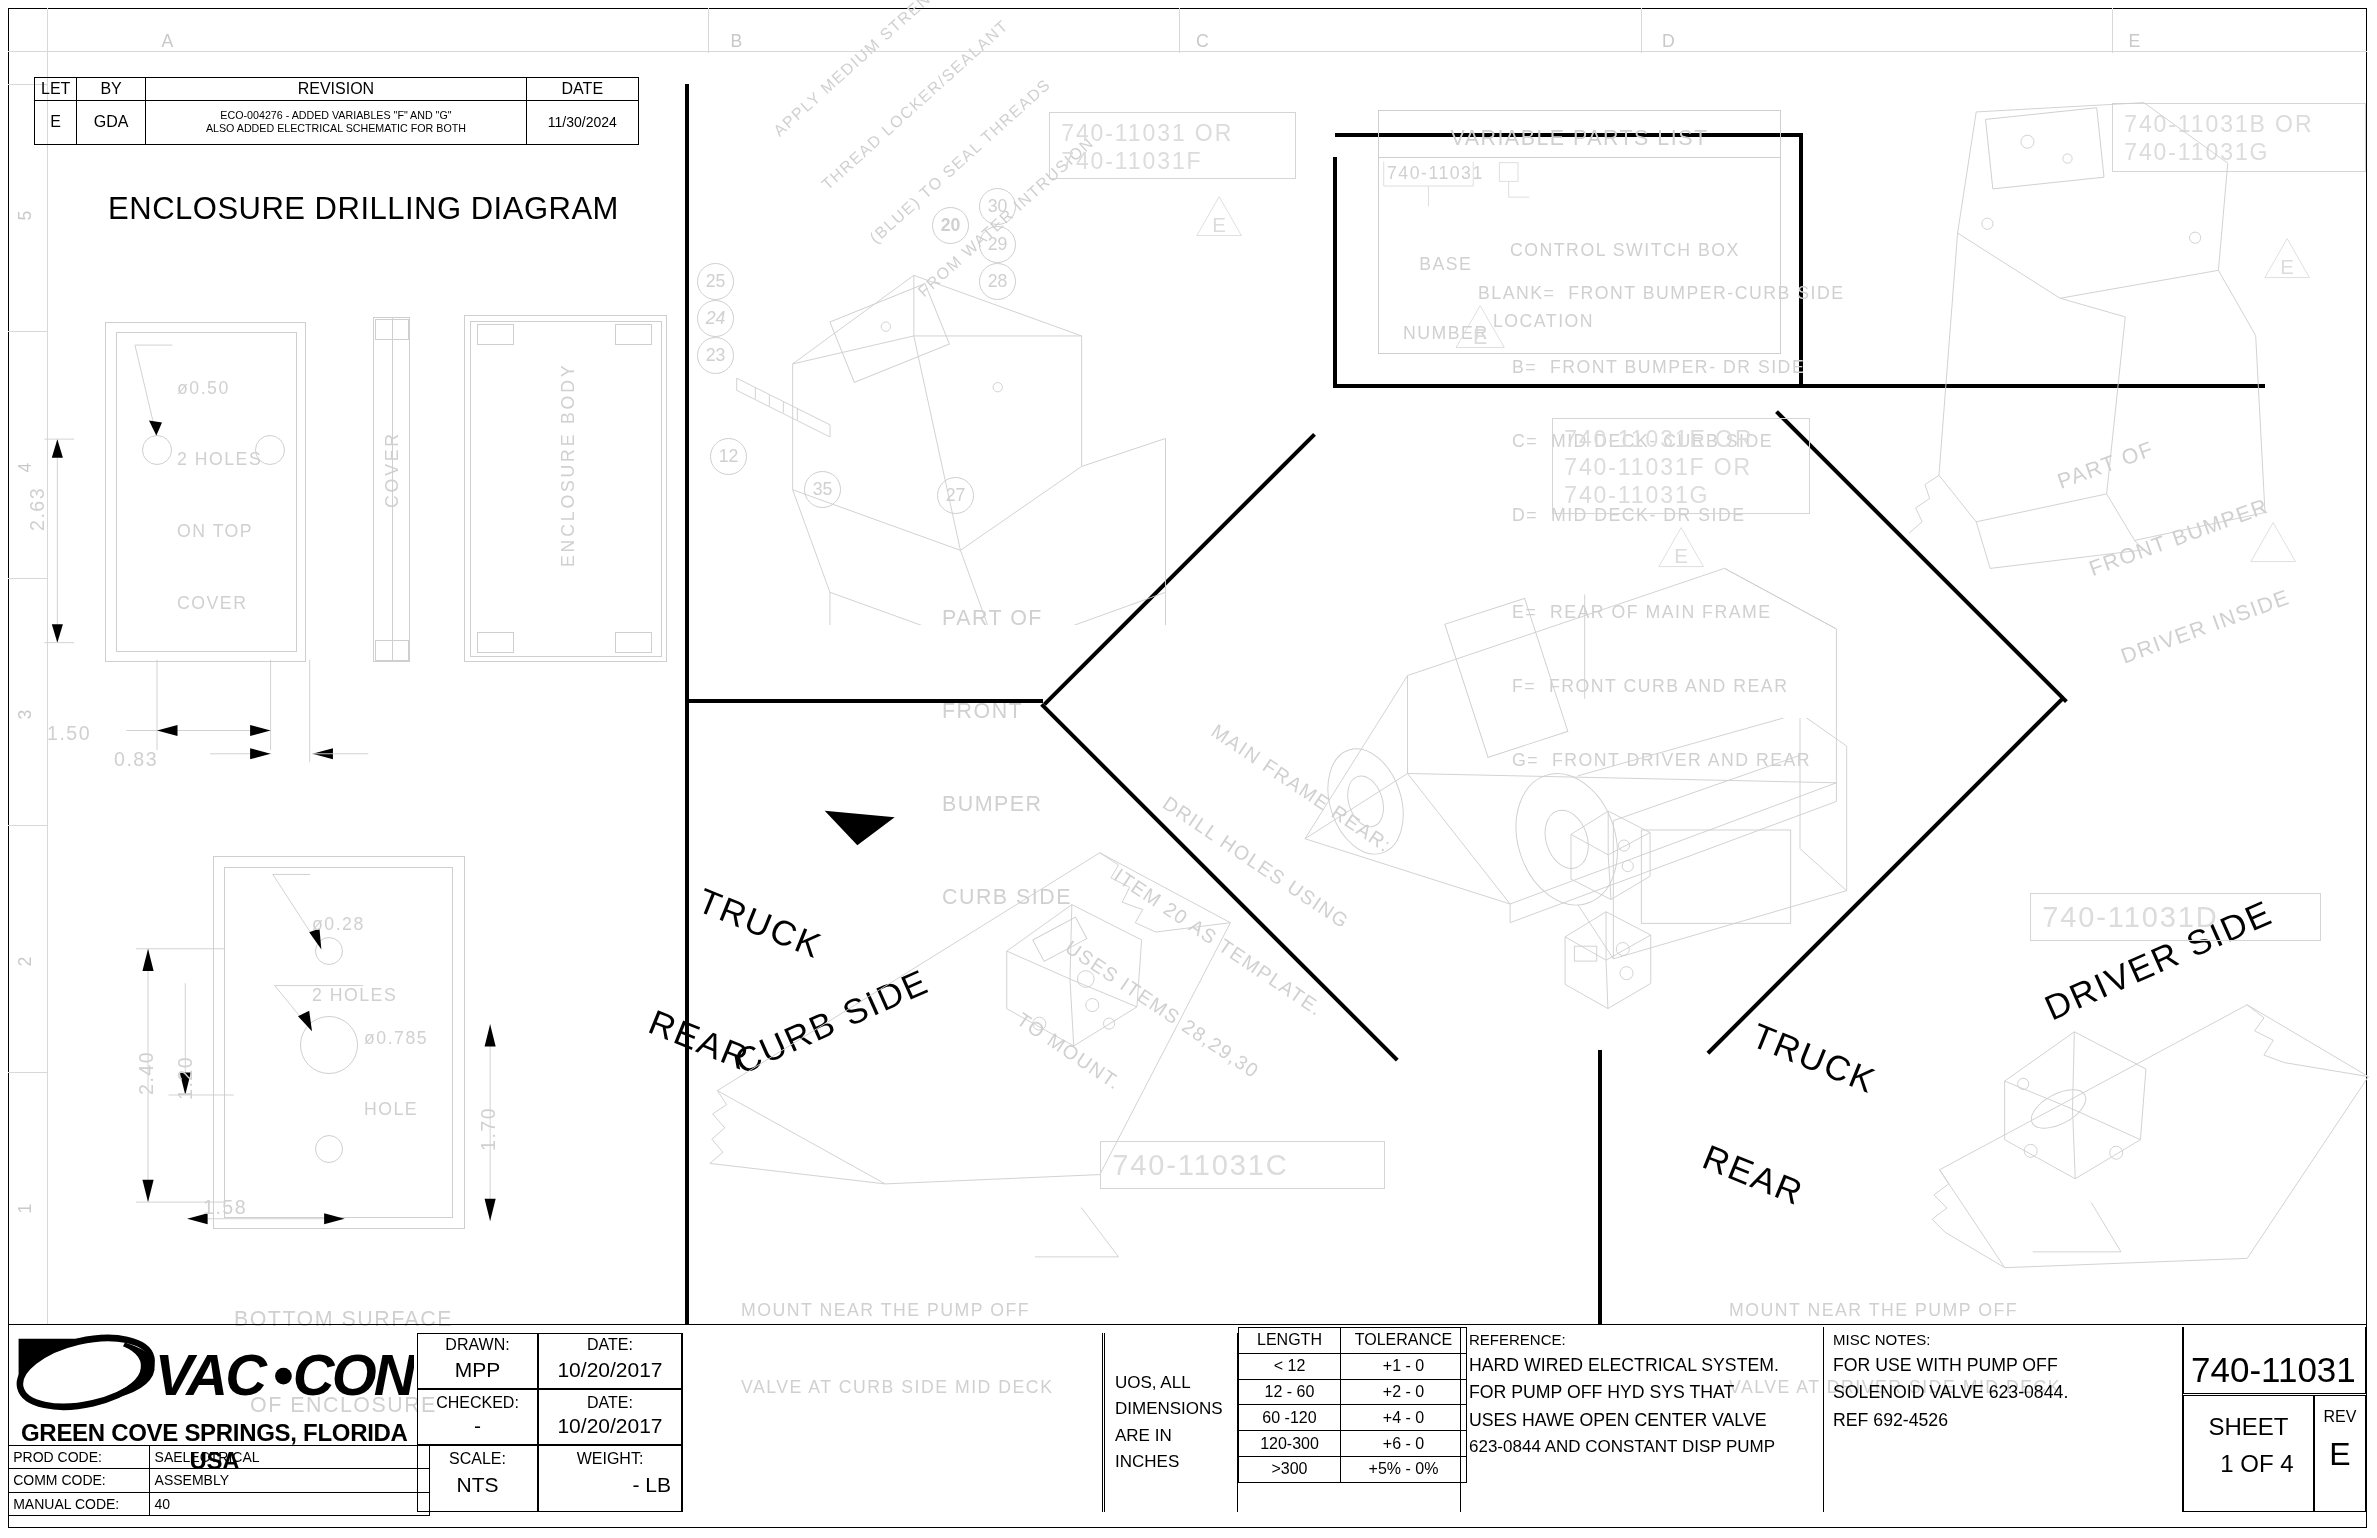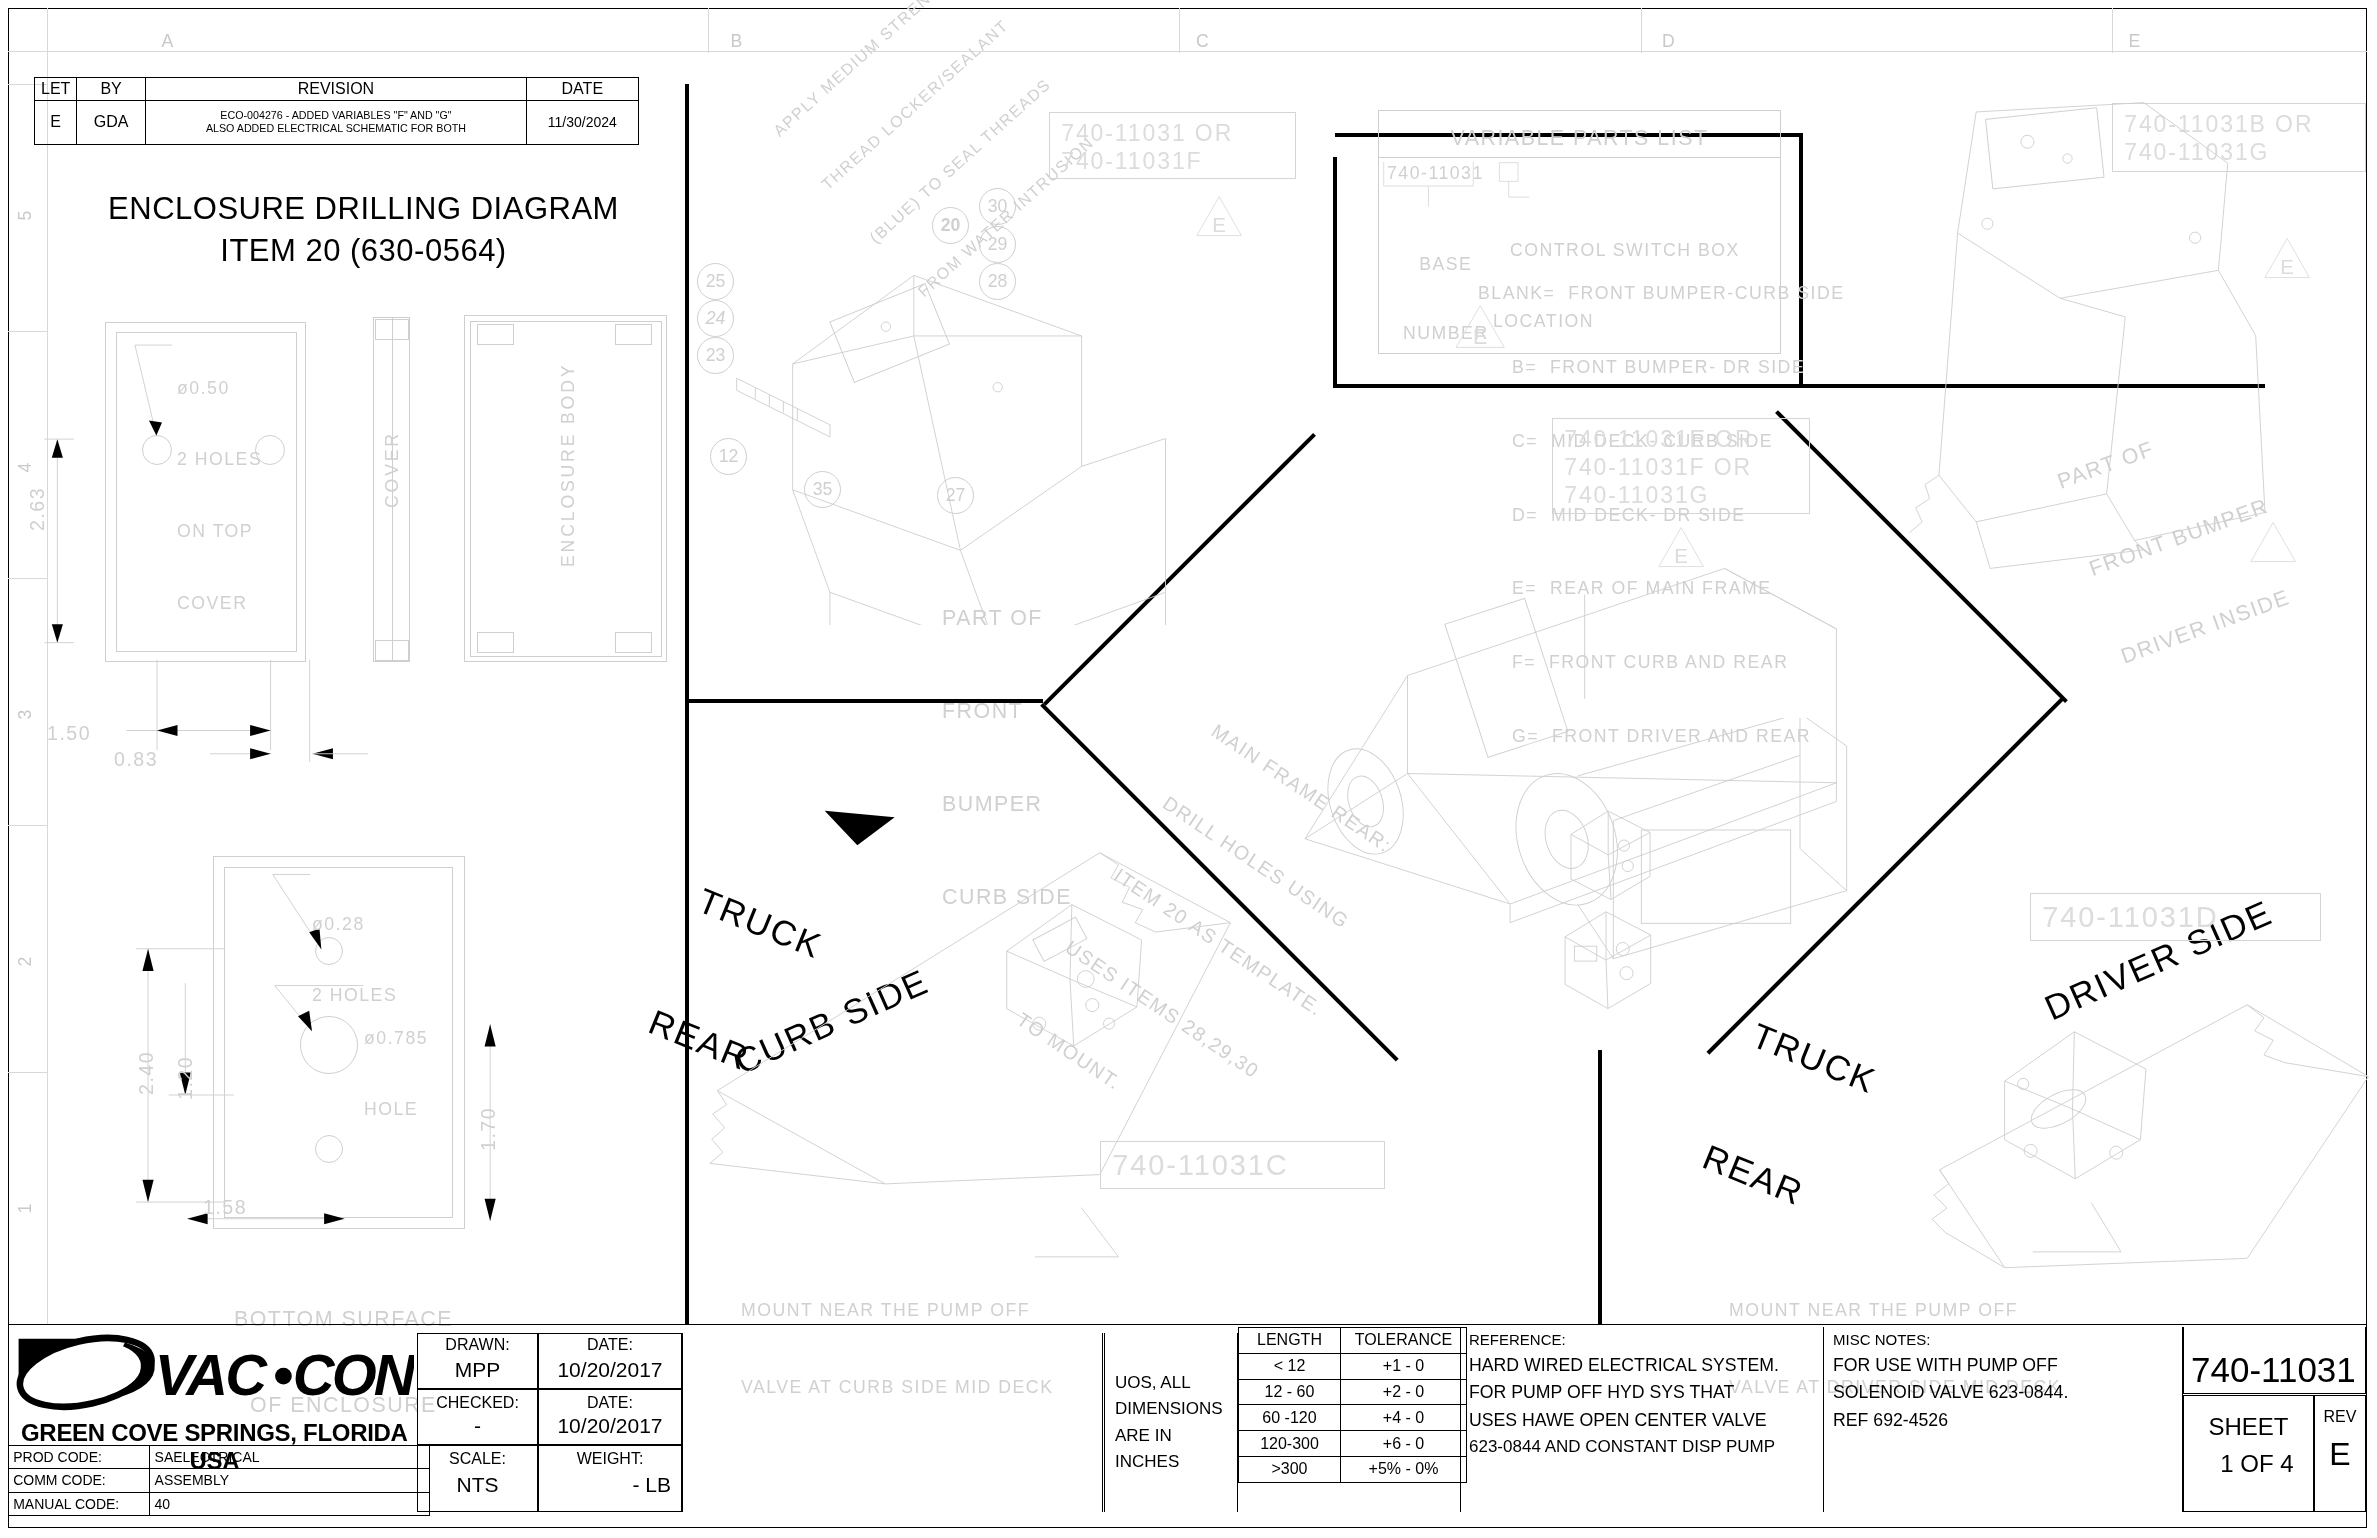--- a/index.html
+++ b/index.html
@@ -266,21 +266,20 @@
         <div>ECO-004276 - ADDED VARIABLES "F" AND "G"</div>
         <div>ALSO ADDED ELECTRICAL SCHEMATIC FOR BOTH</div>
       </td>
       <td class="rev-body-date">11/30/2024</td>
     </tr>
   </tbody>
     </table>
 
   <div class="encl-title">
     <span>ENCLOSURE DRILLING DIAGRAM</span>
-    <span class="l2">ITEM 20 (630-0564)</span>
   </div>
 
   <div class="rect-cad" style="left:105px; top:322px; width:201px; height:340px;"></div>
   <div class="rect-cad" style="left:116px; top:332px; width:181px; height:320px;"></div>
   <div class="circ-cad" style="left:142px; top:435px; width:30px; height:30px;"></div>
   <div class="circ-cad" style="left:255px; top:435px; width:30px; height:30px;"></div>
 
   <svg style="position:absolute; left:93px; top:331px;" width="261" height="140" viewBox="0 0 280 150">
     <path d="M 45 15 L 85 15" stroke="#cfcfcf" fill="none" stroke-width="1"></path>
     <path d="M 45 15 L 68 112" stroke="#cfcfcf" fill="none" stroke-width="1"></path>
@@ -485,21 +484,21 @@
   <div class="cad" style="left:1510px; top:191px; font-size:17.7px; line-height:1.35;">
     <div>CONTROL SWITCH BOX</div>
     <div style="margin-left:-17px;">LOCATION</div>
   </div>
 
   <div class="cad" style="left:1478px; top:232px; font-size:17.7px; line-height:1.39;">
     <div>BLANK=  FRONT BUMPER-CURB SIDE</div>
     <div style="margin-left:34px;">B=  FRONT BUMPER- DR SIDE</div>
     <div style="margin-left:34px;">C=  MID DECK- CURB SIDE</div>
     <div style="margin-left:34px;">D=  MID DECK- DR SIDE</div>
-    <div style="margin-left:34px;">E=  REAR OF MAIN FRAME</div>
+    <div style="margin-left:34px;margin-top:24px;">E=  REAR OF MAIN FRAME</div>
     <div style="margin-left:34px;">F=  FRONT CURB AND REAR</div>
     <div style="margin-left:34px;">G=  FRONT DRIVER AND REAR</div>
   </div>
 
   <svg style="position:absolute; left:1452px; top:301px;" width="60" height="52" viewBox="0 0 64 56">
     <polygon points="30,5 56,50 4,50" stroke="#dcdcdc" fill="none" stroke-width="1"></polygon>
     <text x="30" y="46" font-size="23" fill="#dcdcdc" text-anchor="middle" font-family="Liberation Sans, sans-serif">E</text>
   </svg>
 
   <div class="box-label" style="left:2112px; top:103px; width:254px; height:69px;">740-11031B OR

